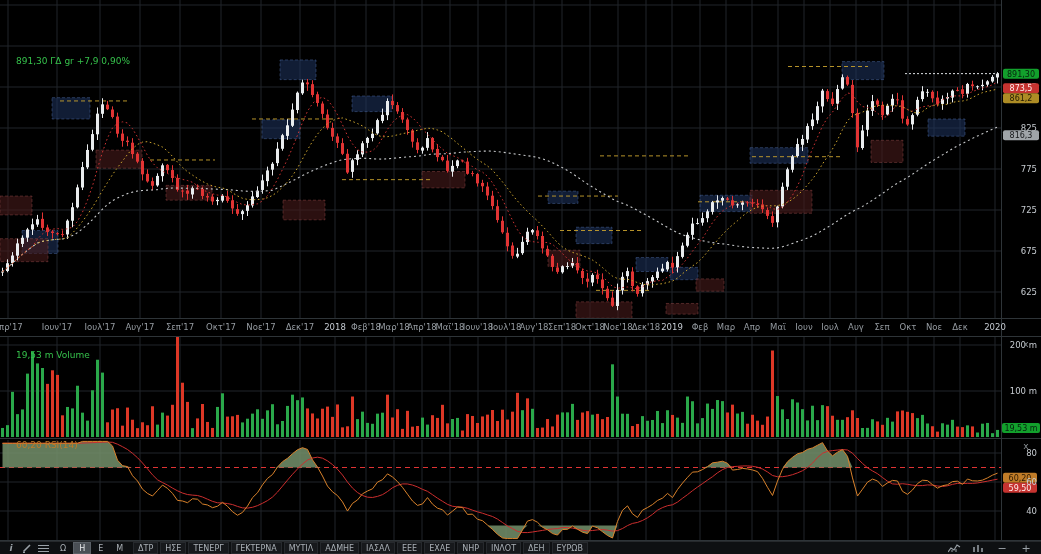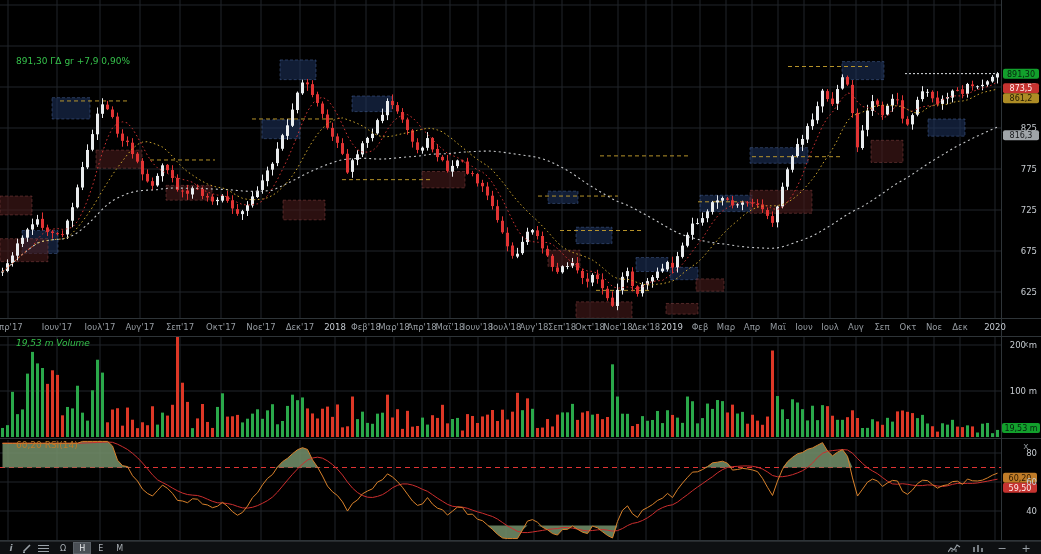--- a/index.html
+++ b/index.html
@@ -1,21 +1,21 @@
 <!DOCTYPE html>
 <html><head>
 <meta charset="utf-8">
 <style>
   html,body{margin:0;padding:0;background:#000;}
   .app{position:relative;width:1041px;height:554px;background:#000;overflow:hidden;
        font-family:"DejaVu Sans",sans-serif;}
   #chart-svg{position:absolute;left:0;top:0;}
   .overlay{position:absolute;font-size:9px;line-height:10px;pointer-events:none;margin-left:12px;}
   .quote-label{left:4px;top:56px;color:#35c14b;}
-  .volume-label{left:4px;top:338px;color:#35c14b;font-style:italic;}
+  .volume-label{left:4px;top:350px;color:#35c14b;}
   .rsi-label{left:4px;top:440px;color:#c07c28;}
   .toolbar{position:absolute;left:0;top:541px;width:1041px;height:13px;
            background:#0e1012;border-top:1px solid #26292c;display:flex;align-items:center;
            gap:4px;padding:0 4px;box-sizing:border-box;}
   .tb-icon{width:14px;height:11px;display:flex;align-items:center;justify-content:center;
            color:#9aa1a7;font-size:9px;cursor:pointer;}
   .tb-btn{font-size:8px;line-height:9px;color:#aab0b6;background:#17191c;border:1px solid #26292d;
           padding:0 4px;height:10px;display:flex;align-items:center;cursor:pointer;}
   .tb-btn.tf{background:transparent;border-color:transparent;padding:0 5px;}
   .tb-btn.tf.active{background:#4a4f55;color:#e6e8ea;border-color:#5a6066;}
@@ -913,20 +913,35 @@
             <line x1="0" y1="7.5" x2="11" y2="7.5" stroke="#9aa1a7"></line>
           </svg>
         </div>
       </div>
     <div id="tb-tf" style="display:flex;gap:1px;">
         <div class="tb-btn tf">Ω</div>
         <div class="tb-btn tf active">Η</div>
         <div class="tb-btn tf">Ε</div>
         <div class="tb-btn tf">Μ</div>
       </div>
+    <div id="tb-tickers" style="display:flex;gap:2px;">
+        <div class="tb-btn">ΔΤΡ</div>
+        <div class="tb-btn">ΗΣΕ</div>
+        <div class="tb-btn">ΤΕΝΕΡΓ</div>
+        <div class="tb-btn">ΓΕΚΤΕΡΝΑ</div>
+        <div class="tb-btn">ΜΥΤΙΛ</div>
+        <div class="tb-btn">ΑΔΜΗΕ</div>
+        <div class="tb-btn">ΙΑΣΑΛ</div>
+        <div class="tb-btn">ΕΕΕ</div>
+        <div class="tb-btn">ΕΧΑΕ</div>
+        <div class="tb-btn">ΝΗΡ</div>
+        <div class="tb-btn">ΙΝΛΟΤ</div>
+        <div class="tb-btn">ΔΕΗ</div>
+        <div class="tb-btn">ΕΥΡΩΒ</div>
+      </div>
     <div class="tb-right" id="tb-right">
         <div class="tb-icon">
           <svg width="13" height="10" viewBox="0 0 13 10">
             <polyline points="0,9 3,5 6,7 9,2 12,4" fill="none" stroke="#9aa1a7" stroke-width="1.2"></polyline>
             <line x1="4" y1="9" x2="4" y2="7" stroke="#9aa1a7"></line>
             <line x1="8" y1="9" x2="8" y2="6" stroke="#9aa1a7"></line>
           </svg>
         </div>
         <div class="tb-icon">
           <svg width="13" height="10" viewBox="0 0 13 10">

